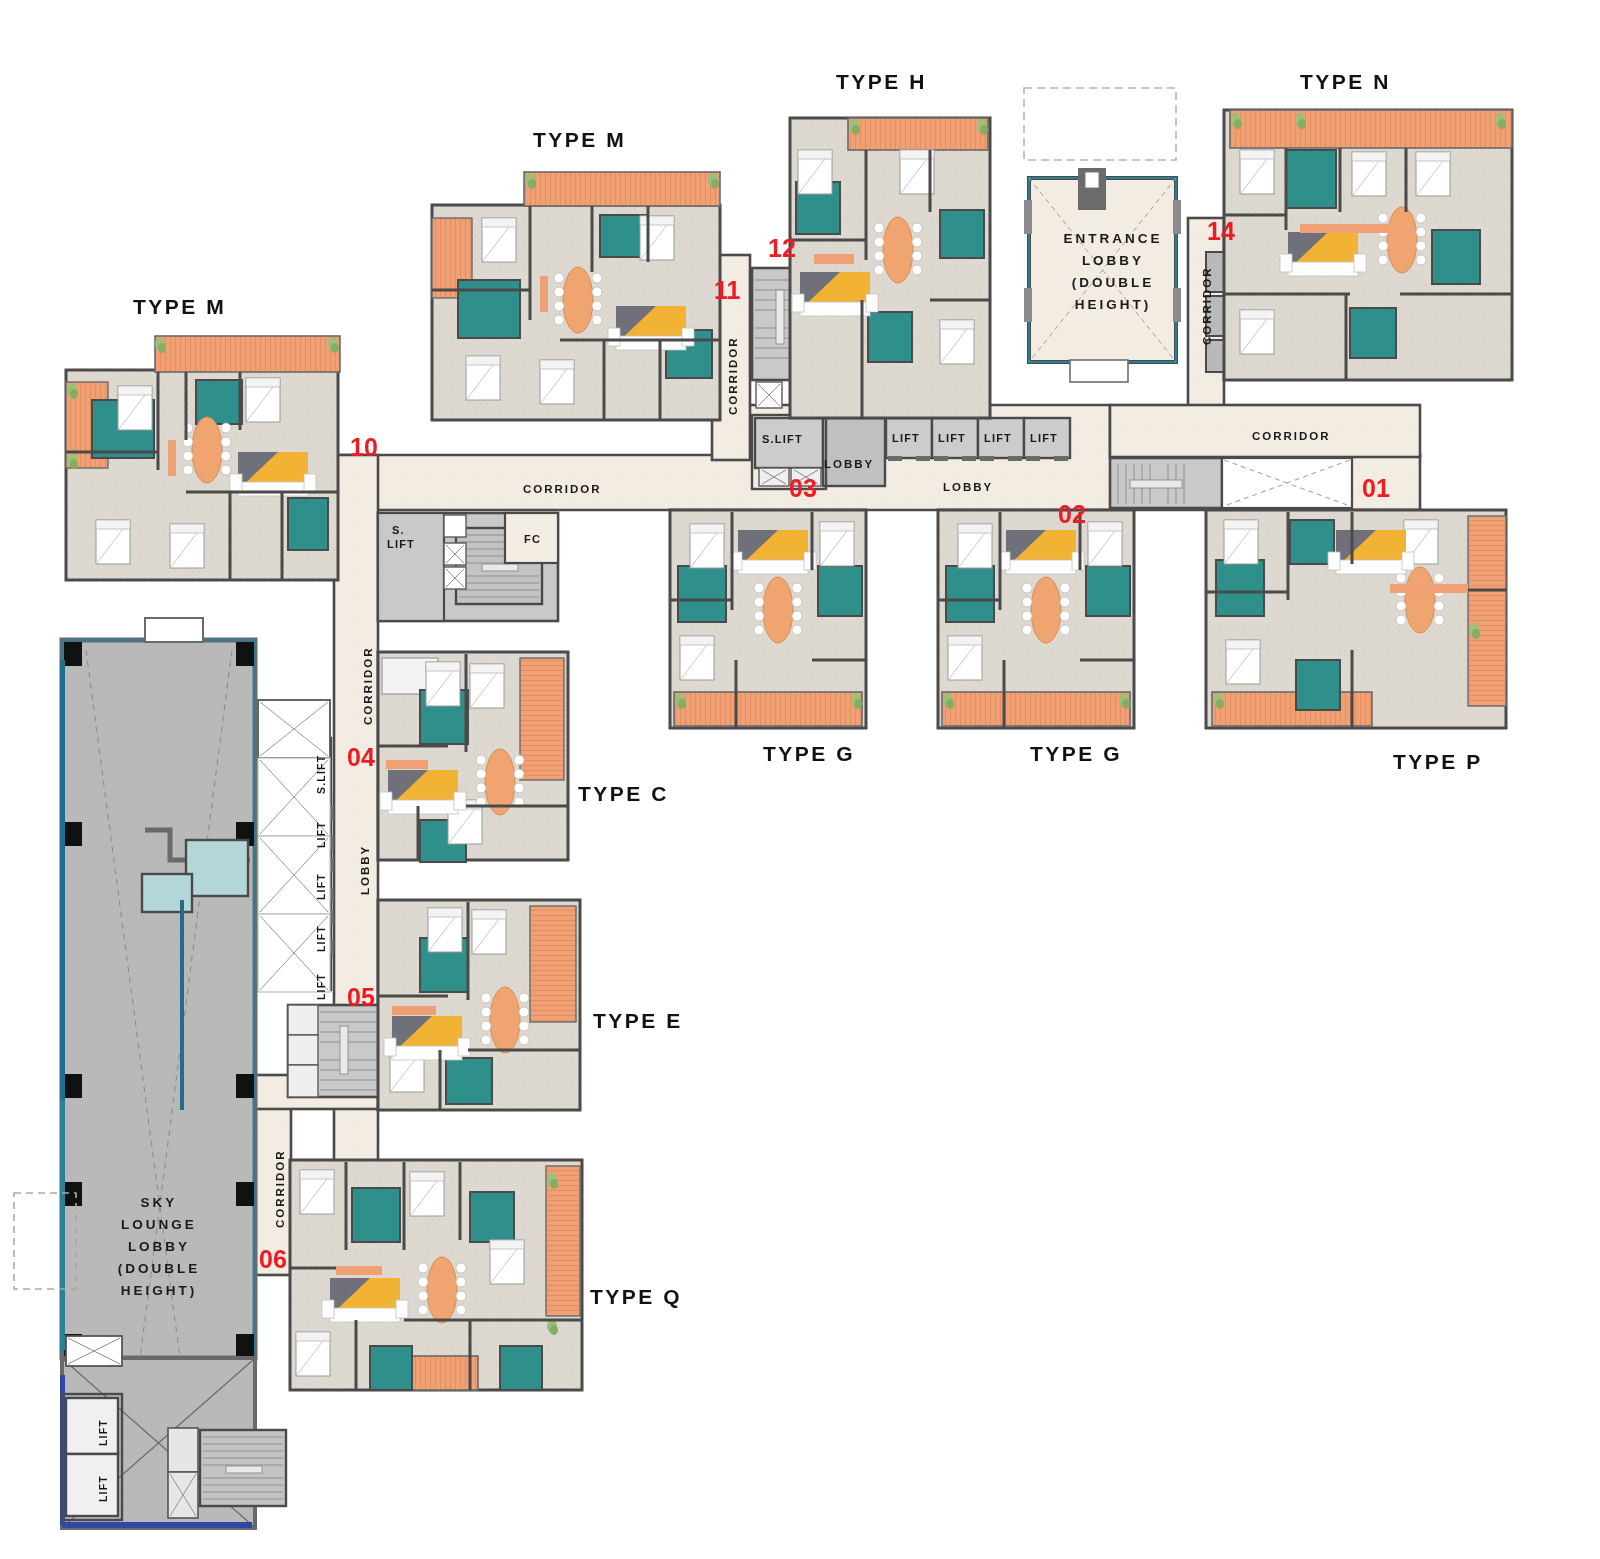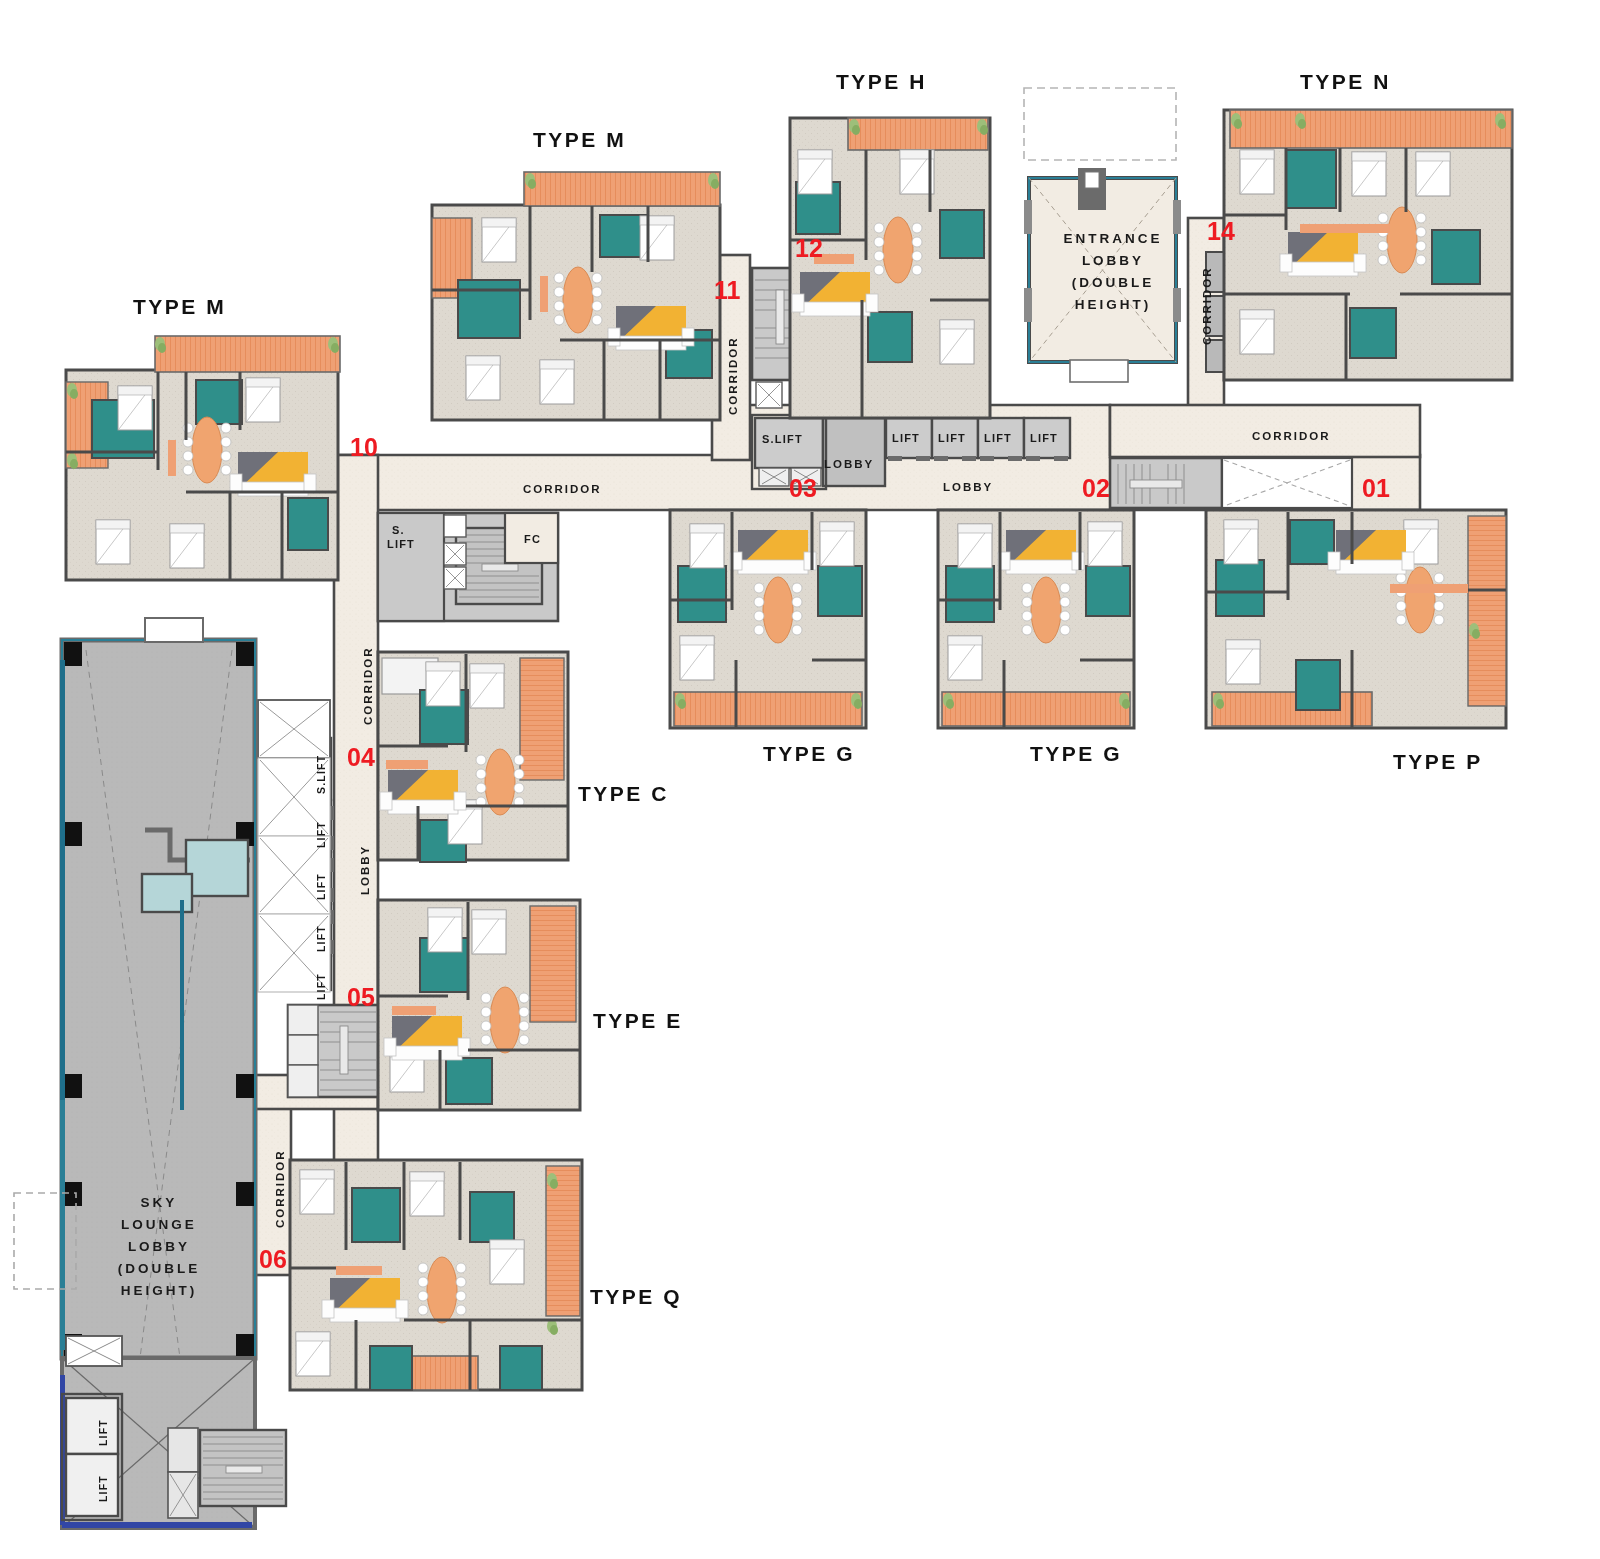--- a/index.html
+++ b/index.html
@@ -581,28 +581,28 @@
     <div class="lbl typelbl" style="left: 1300px; top: 70px;">TYPE N</div>
     <div class="lbl typelbl" style="left: 578px; top: 782px;">TYPE C</div>
     <div class="lbl typelbl" style="left: 593px; top: 1009px;">TYPE E</div>
     <div class="lbl typelbl" style="left: 590px; top: 1285px;">TYPE Q</div>
     <div class="lbl typelbl" style="left: 763px; top: 742px;">TYPE G</div>
     <div class="lbl typelbl" style="left: 1030px; top: 742px;">TYPE G</div>
     <div class="lbl typelbl" style="left: 1393px; top: 750px;">TYPE P</div>
   </div>
 <div id="unitNums">
     <div class="unitnum" style="left: 1362px; top: 474px;">01</div>
-    <div class="unitnum" style="left: 1058px; top: 474px; margin-left: 24px;">02</div>
+    <div class="unitnum" style="left: 1058px; top: 500px;">02</div>
     <div class="unitnum" style="left: 789px; top: 474px; text-align: center;">03</div>
     <div class="unitnum" style="left: 347px; top: 743px;">04</div>
     <div class="unitnum" style="left: 347px; top: 983px;">05</div>
     <div class="unitnum" style="left: 259px; top: 1245px;">06</div>
     <div class="unitnum" style="left: 350px; top: 433px;">10</div>
     <div class="unitnum" style="left: 714px; top: 276px;">11</div>
-    <div class="unitnum" style="left: 768px; top: 234px; margin-left: 27px;">12</div>
+    <div class="unitnum" style="left: 768px; top: 234px;">12</div>
     <div class="unitnum" style="left: 1207px; top: 217px;">14</div>
   </div>
 <div id="corrLabels">
     <div class="roomtxt" style="left: 523px; top: 483px;">CORRIDOR</div>
     <div class="roomtxt" style="left: 1252px; top: 430px;">CORRIDOR</div>
     <div class="roomtxt rot90" style="left: 727px; top: 415px;">CORRIDOR</div>
     <div class="roomtxt rot90" style="left: 362px; top: 725px;">CORRIDOR</div>
     <div class="roomtxt rot90" style="left: 274px; top: 1228px;">CORRIDOR</div>
     <div class="roomtxt rot90" style="left: 1201px; top: 345px;">CORRIDOR</div>
   </div>

